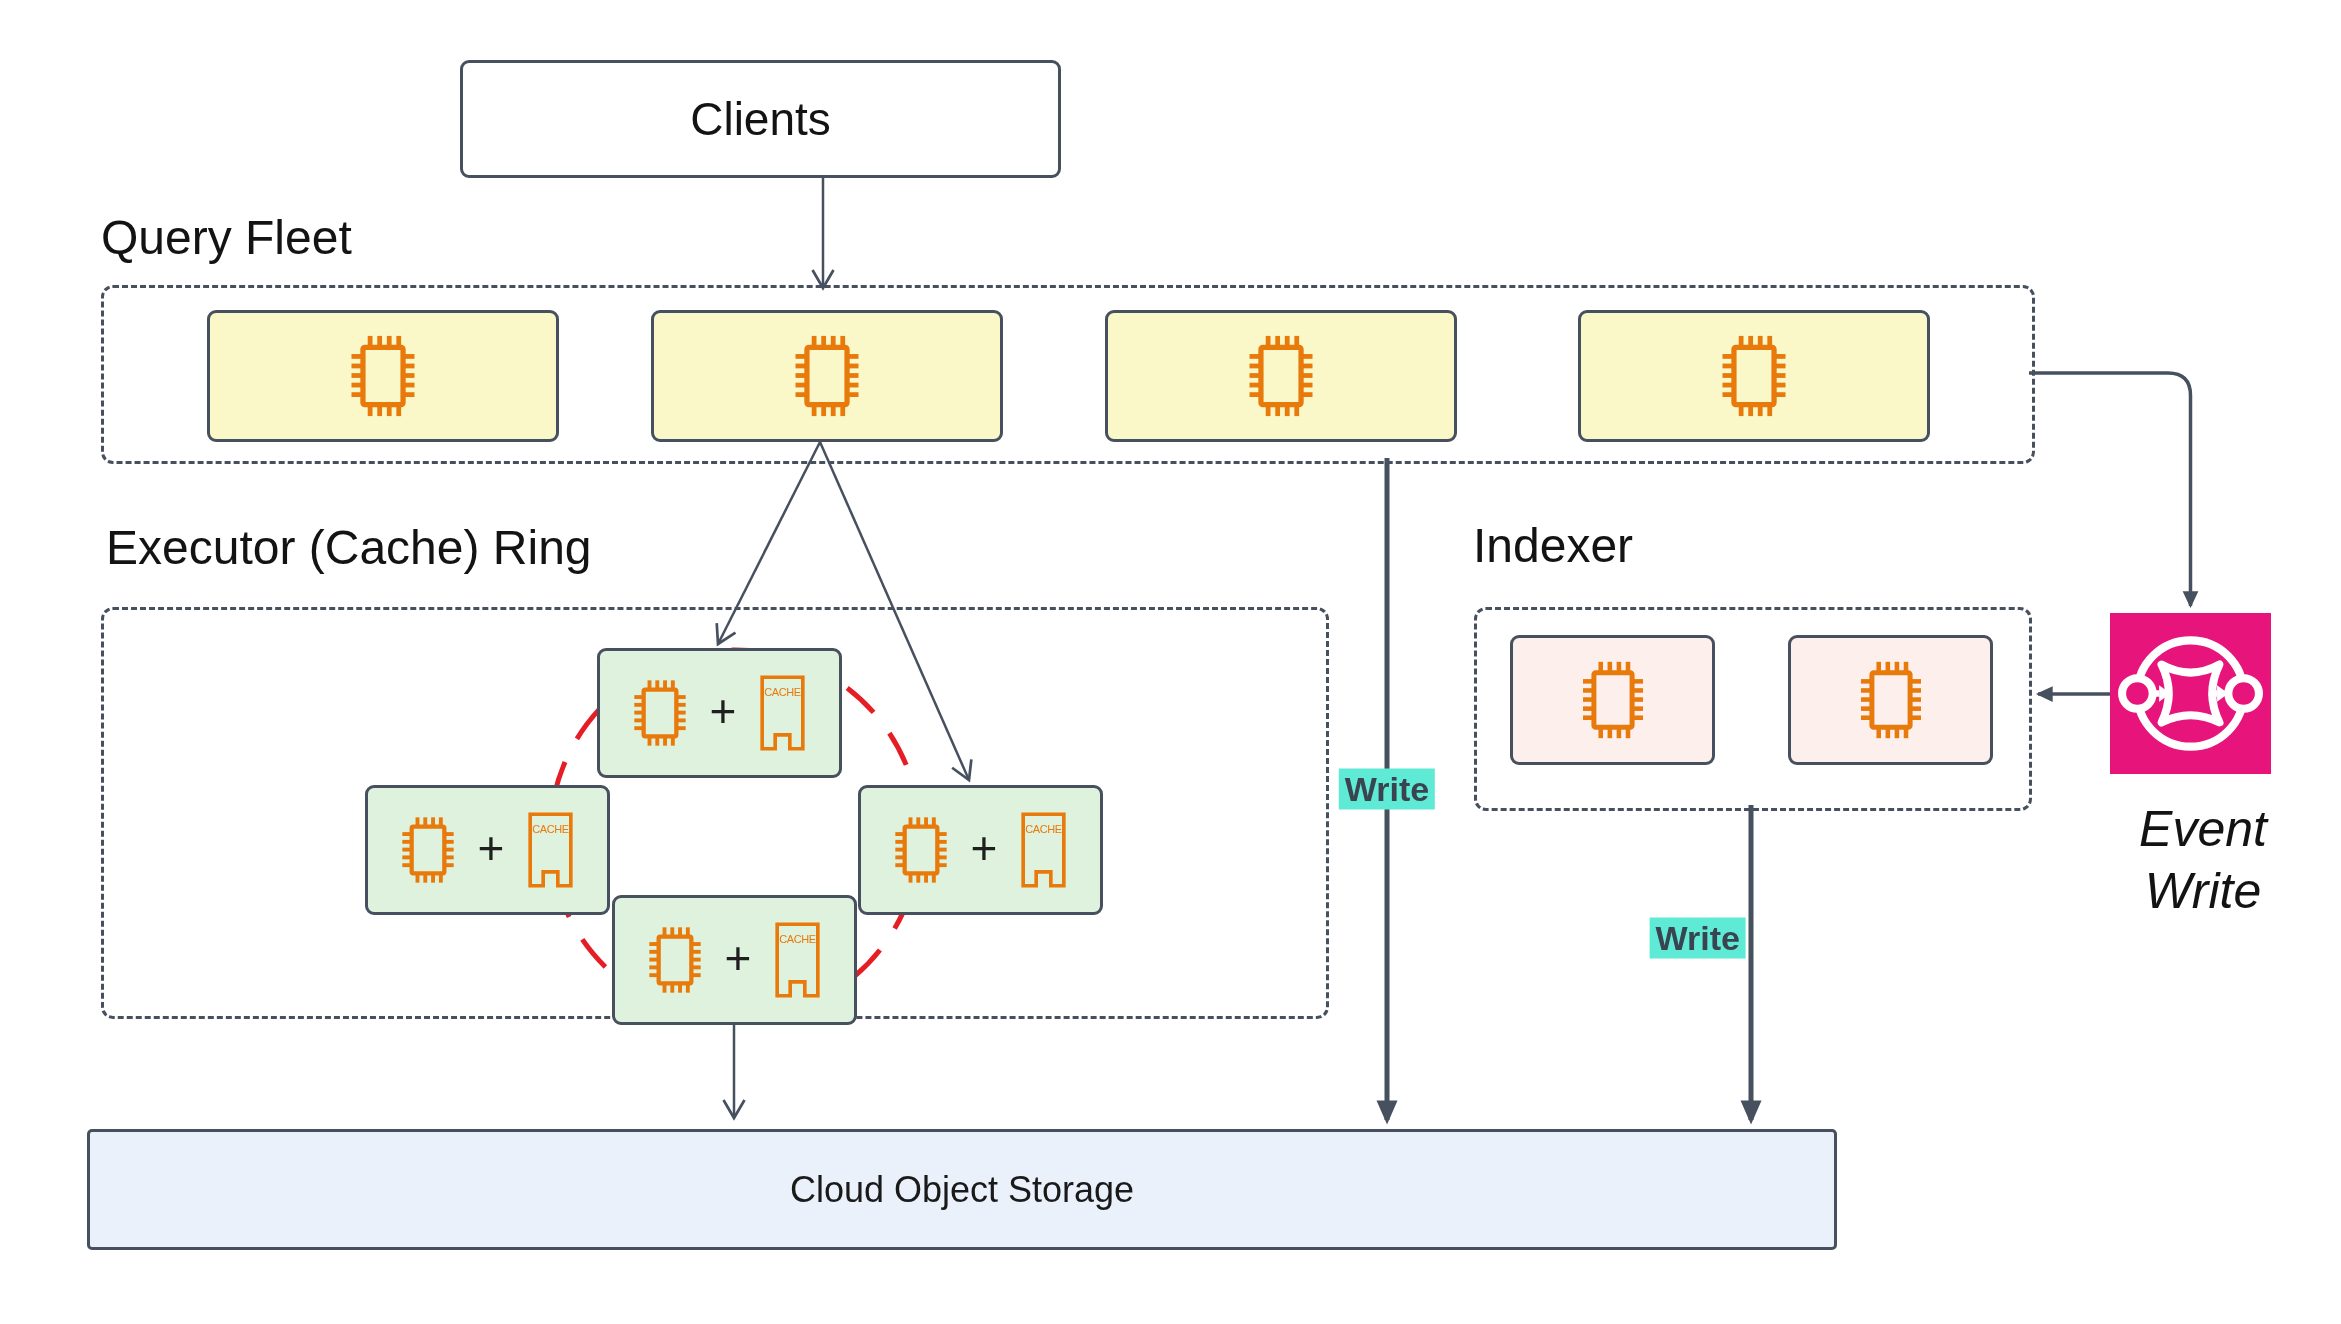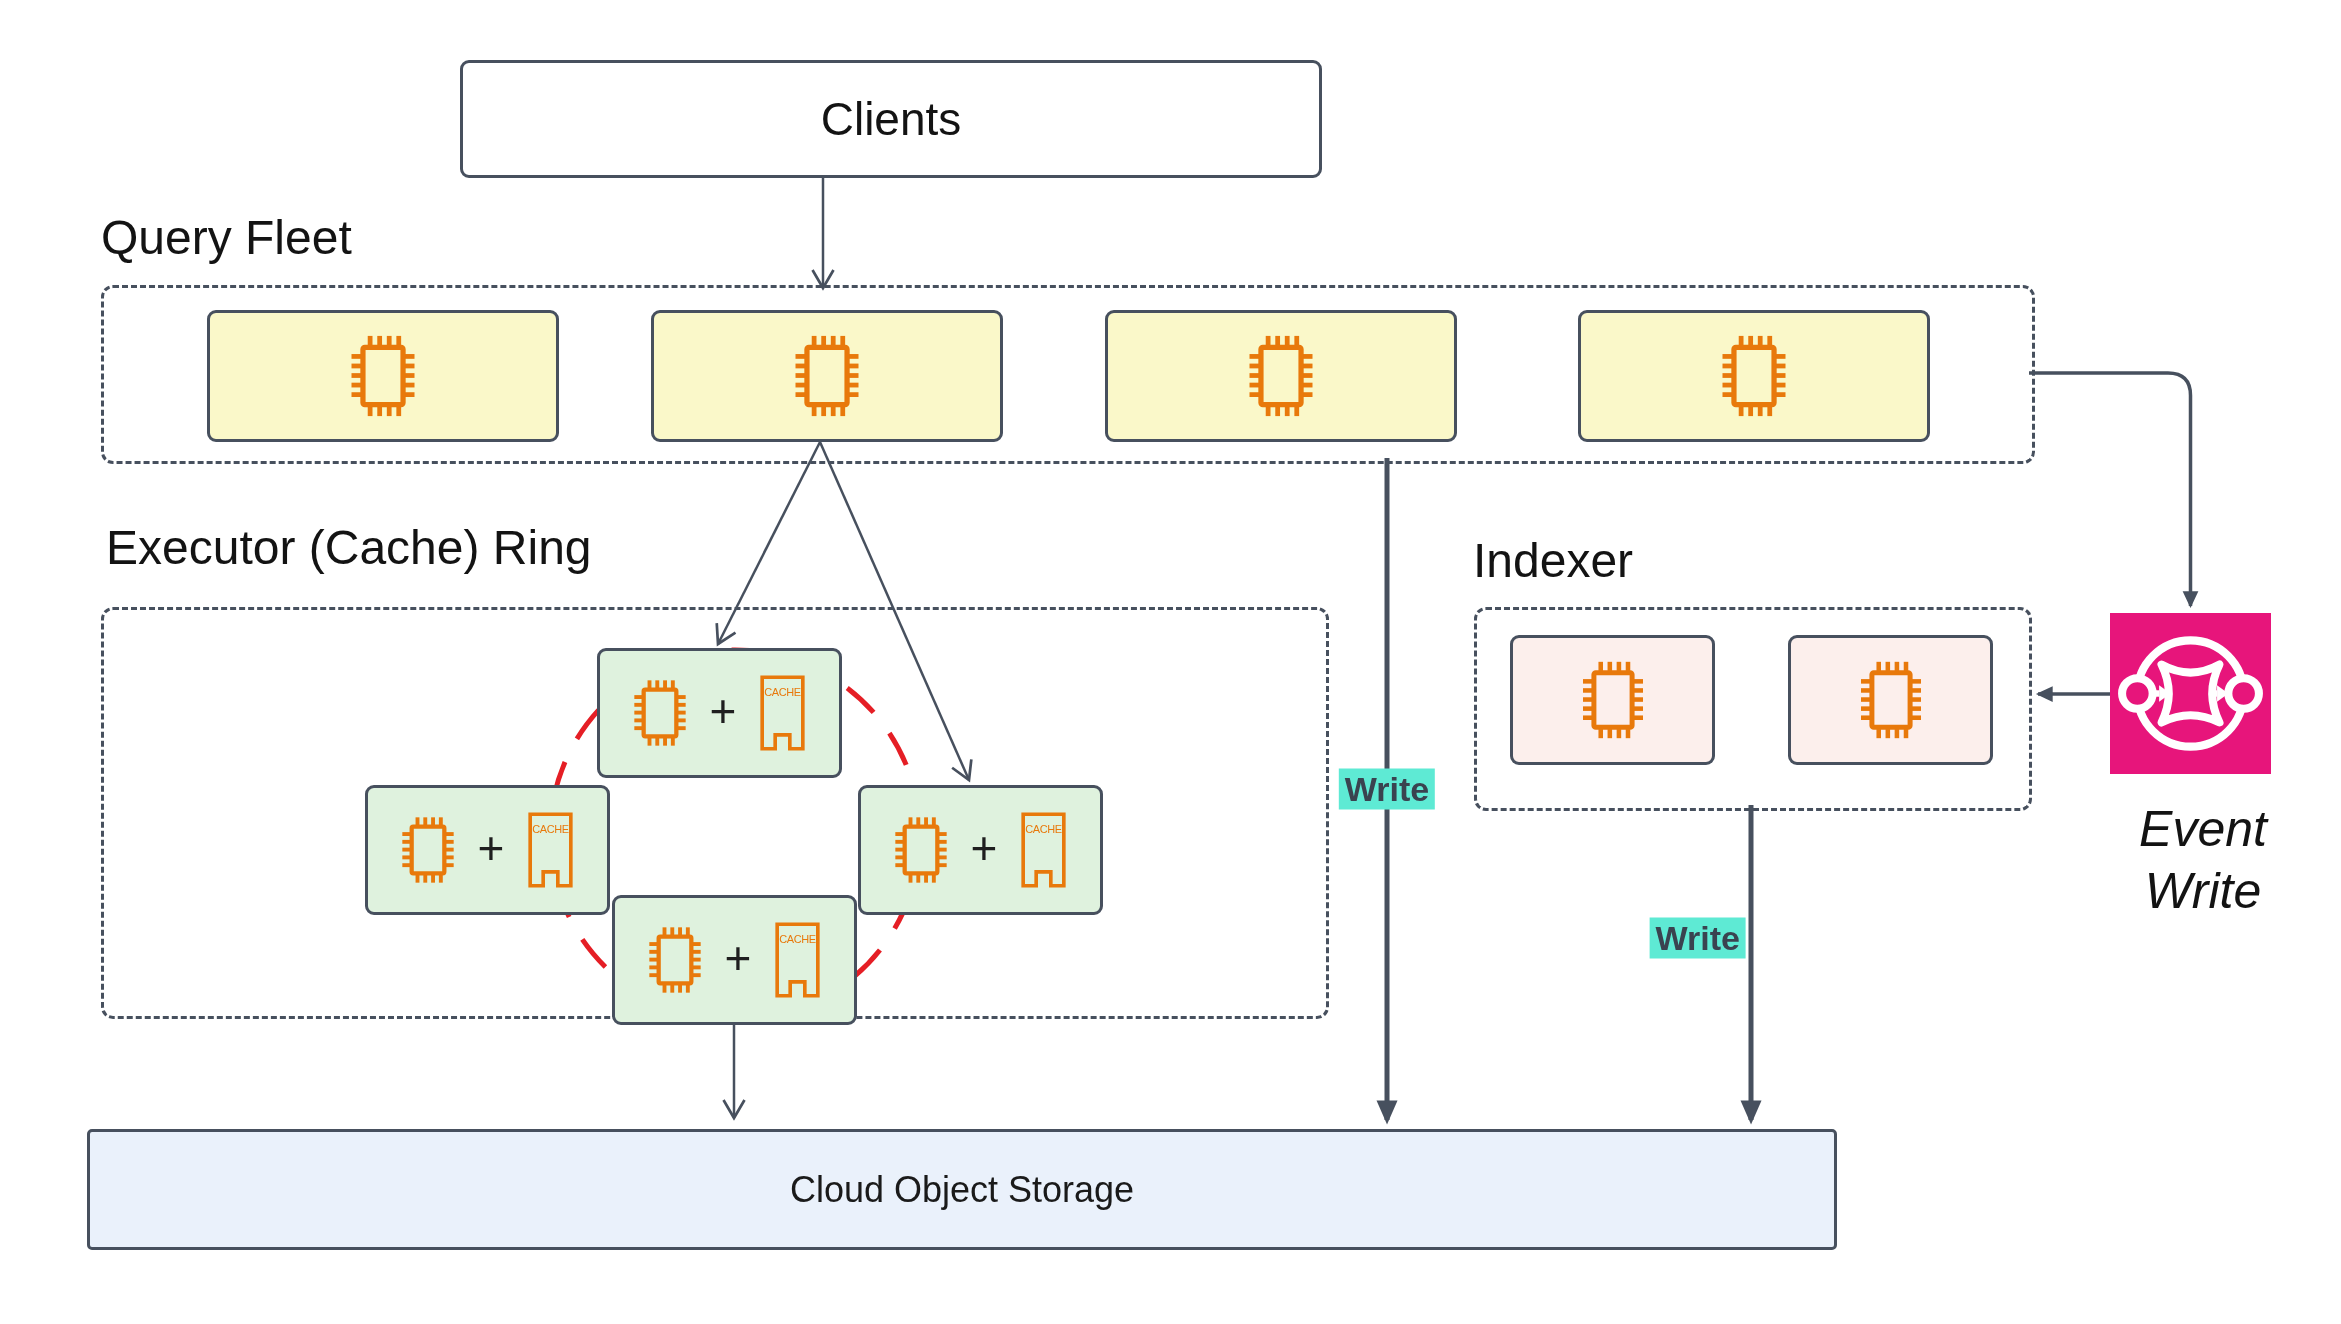--- a/index.html
+++ b/index.html
@@ -132,23 +132,23 @@
   <div class="dashed-group" style="left:101px; top:285px; width:1928px; height:173px;"></div>
   <div class="dashed-group" style="left:101px; top:607px; width:1222px; height:406px;"></div>
   <div class="dashed-group" style="left:1474px; top:607px; width:552px; height:198px;"></div>
 
   <svg class="layer" width="2341" height="1324" viewBox="0 0 2341 1324" style="z-index:2;">
     <circle cx="735" cy="835" r="185" fill="none" stroke="#E51E25" stroke-width="5" stroke-dasharray="36 26"></circle>
   </svg>
 
   <div class="group-title" style="left:101px; top:210px;">Query Fleet</div>
   <div class="group-title" style="left:106px; top:520px;">Executor (Cache) Ring</div>
-  <div class="group-title" style="left:1473px; top:533px;">Indexer</div>
-
-  <div class="node clients-node" style="left:460px; top:60px; width:862px; height:118px;">
+  <div class="group-title" style="left:1473px; top:518px;">Indexer</div>
+
+  <div class="node clients-node" style="left:460px; top:60px; width:601px; height:118px;">
     <span>Clients</span>
   </div>
 
   <div class="node query-node" style="left:207px; top:310px; width:352px; height:132px;">
     <svg width="70" height="84" viewBox="0 0 72 88">
         <use href="#sym-chip"></use>
       </svg>
   </div>
   <div class="node query-node" style="left:651px; top:310px; width:352px; height:132px;">
     <svg width="70" height="84" viewBox="0 0 72 88">

